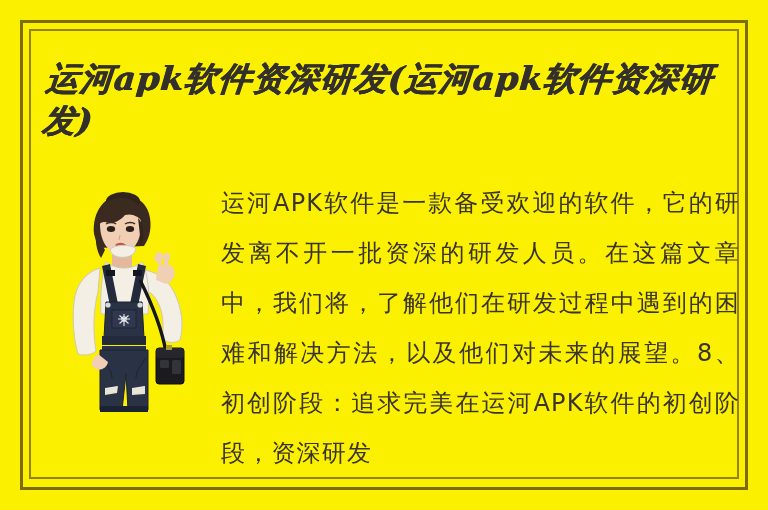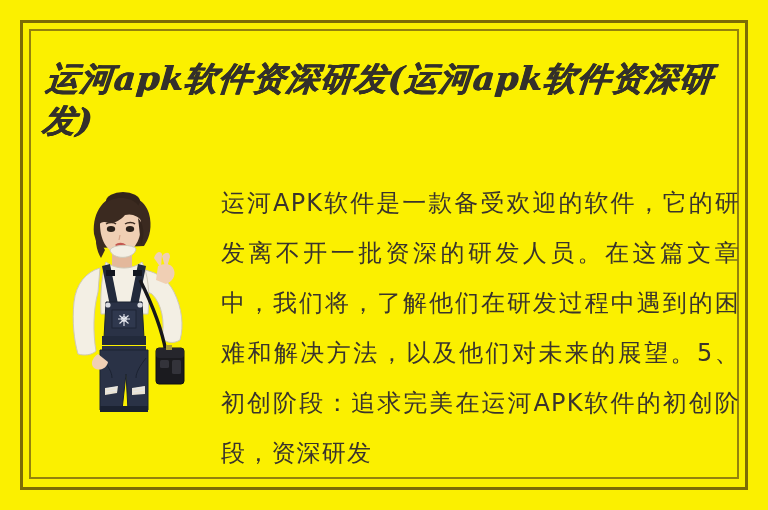--- a/index.html
+++ b/index.html
@@ -183,15 +183,15 @@
         <rect x="98" y="172" width="9" height="8" rx="1.5" fill="#33333a"></rect>
         <rect x="110" y="172" width="9" height="14" rx="1.5" fill="#33333a"></rect>
         <rect x="104" y="157" width="6" height="5" fill="#a89a3a"></rect>
 
         <rect x="0" y="222" width="150" height="40" fill="#fbf000"></rect>
         <rect x="38" y="218" width="48" height="6" fill="#1b2231"></rect>
       </g>
     </svg>
   </div>
 
-  <div id="article-body">运河APK软件是一款备受欢迎的软件，它的研发离不开一批资深的研发人员。在这篇文章中，我们将，了解他们在研发过程中遇到的困难和解决方法，以及他们对未来的展望。5、初创阶段：追求完美在运河APK软件的初创阶段，资深研发</div>
+  <div id="article-body">运河APK软件是一款备受欢迎的软件，它的研发离不开一批资深的研发人员。在这篇文章中，我们将，了解他们在研发过程中遇到的困难和解决方法，以及他们对未来的展望。8、初创阶段：追求完美在运河APK软件的初创阶段，资深研发</div>
 
 </div>
 
 </body></html>

